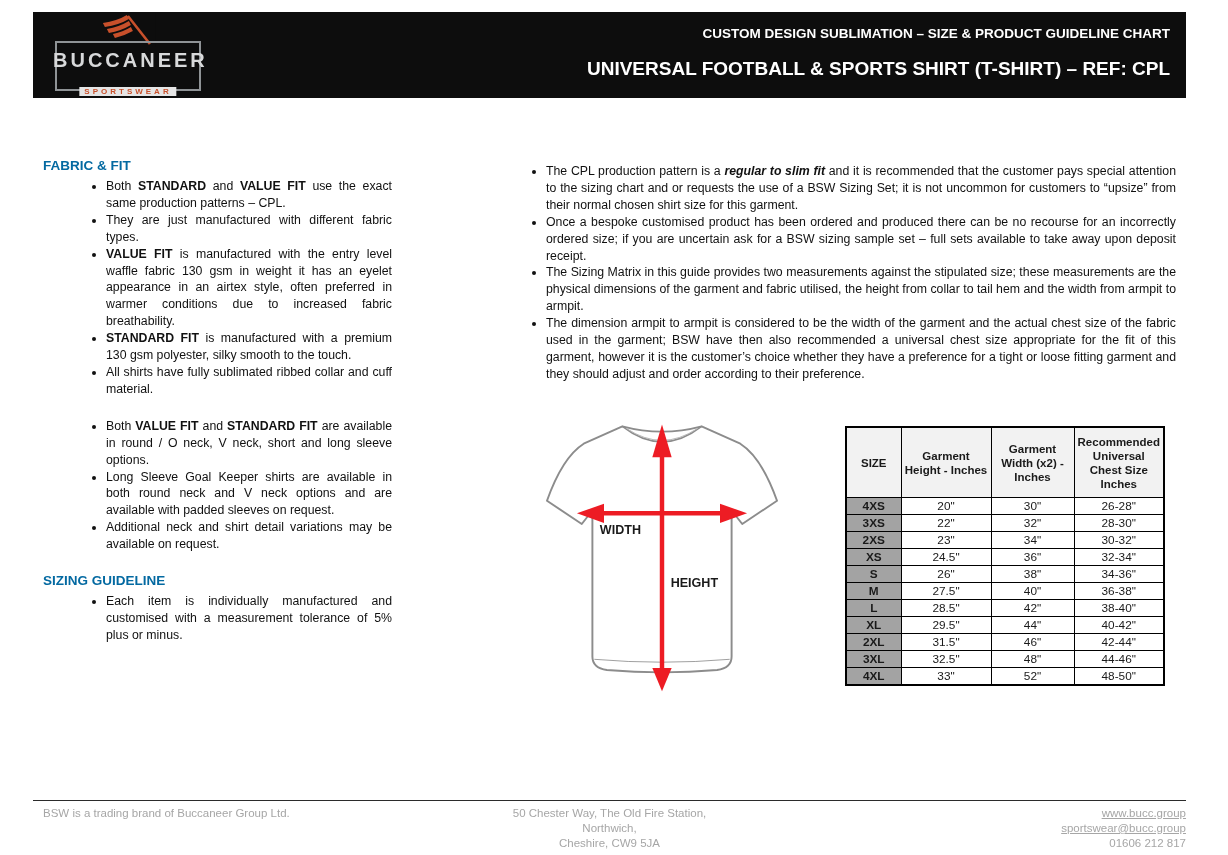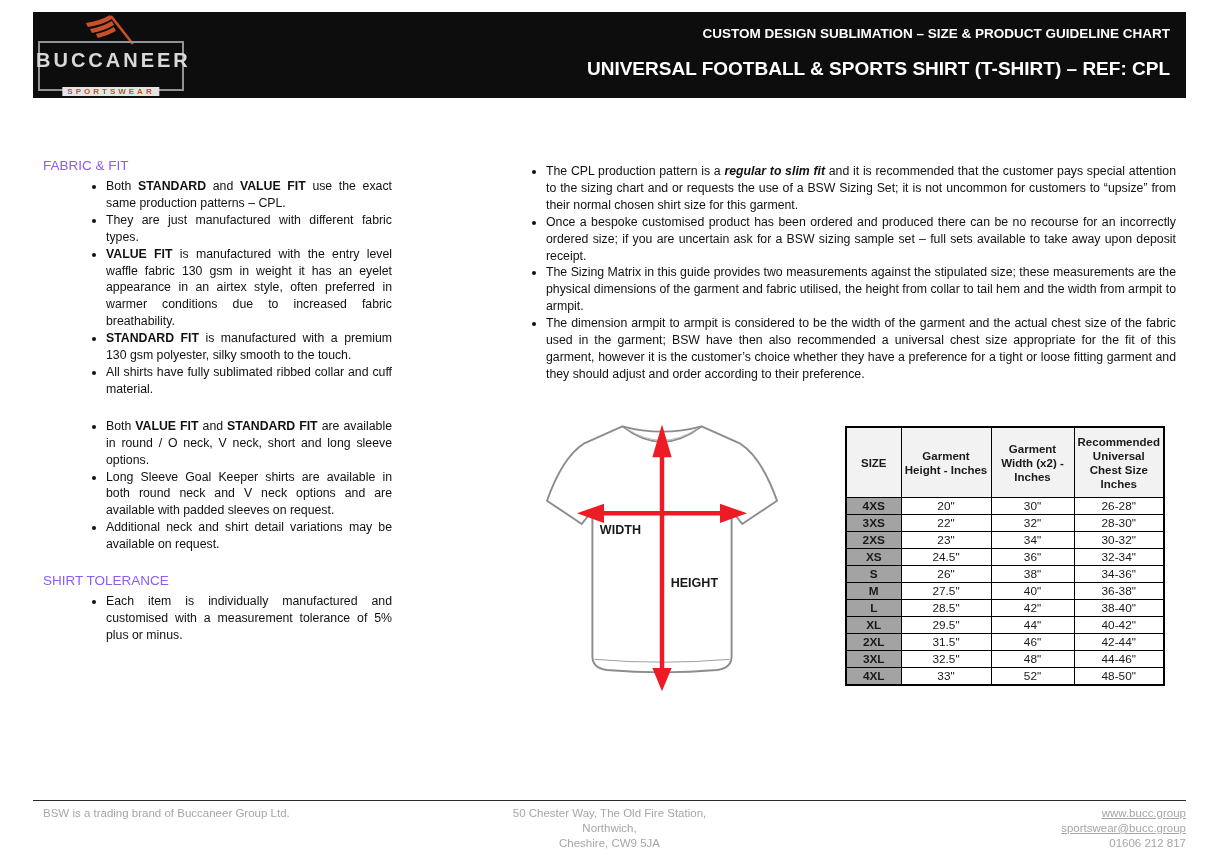--- a/index.html
+++ b/index.html
@@ -3,37 +3,37 @@
 <meta charset="utf-8">
 <style>
   * { margin:0; padding:0; box-sizing:border-box; }
   html,body { background:#ffffff; }
   body { font-family:"Liberation Sans", sans-serif; color:#1a1a1a; }
   .page { position:relative; width:1228px; height:855px; background:#fff; overflow:hidden; }
 
   
   .topbar { position:absolute; left:33px; top:12px; width:1153px; height:86px; background:#0d0d0d;
             display:flex; justify-content:space-between; align-items:stretch; }
-  .logo-wrap { position:relative; width:150px; height:80px; margin:3px 0 0 3px; }
+  .logo-wrap { position:relative; width:150px; height:80px; margin:3px 0 0 20px; }
   .logo-frame { position:absolute; left:2px; right:2px; top:26px; bottom:4px; border:2px solid #8f9396; }
   .logo-brand { position:absolute; left:0; right:0; top:34px; text-align:center;
                 color:#d8d9da; font-size:20px; font-weight:bold; letter-spacing:3px; }
   .logo-sub { position:absolute; left:50%; bottom:-1px; transform:translateX(-50%);
               background:#e5e5e5; padding:0 5px; color:#c8502b; font-size:8px; font-weight:bold;
               letter-spacing:3px; white-space:nowrap; }
   .logo-flag { position:absolute; left:50%; top:-2px; transform:translateX(-55%); }
   .titles { display:flex; flex-direction:column; align-items:flex-end; padding:13px 16px 11px 0; }
   .title-small { color:#fff; font-weight:bold; font-size:13.5px; line-height:17px; }
   .title-large { color:#fff; font-weight:bold; font-size:19px; line-height:22px; margin-top:16px; }
 
   
   .col-left  { position:absolute; left:43px;  top:158px; width:354px; }
   .col-right { position:absolute; left:487px; top:158px; width:694px; }
   section { margin-bottom:20px; }
-  h2 { font-size:13.5px; font-weight:normal; color:#8b5cf6; margin-bottom:3px; }
+  h2 { font-size:13.5px; font-weight:bold; color:#0369a1; margin-bottom:3px; }
   ul.bullets { list-style:disc outside; margin:5px; }
   .col-left ul.bullets  { padding-left:58px; }
   .col-right ul.bullets { padding-left:54px; }
   ul.bullets li { font-size:12.3px; line-height:16.9px; text-align:justify; color:#111; }
   ul.bullets li span.b { font-weight:bold; }
   ul.bullets li span.i { font-style:italic; }
 
   
   .figure-row { display:flex; align-items:flex-start; margin-top:24px; }
   .tshirt-box { margin-left:30px; }
@@ -94,21 +94,21 @@
         </ul>
     </section>
     <section>
       <ul class="bullets">
           <li><span>Both </span><span class="b">VALUE FIT</span><span> and </span><span class="b">STANDARD FIT</span><span> are available in round / O neck, V neck, short and long sleeve options.</span></li>
           <li><span>Long Sleeve Goal Keeper shirts are available in both round neck and V neck options and are available with padded sleeves on request.</span></li>
           <li><span>Additional neck and shirt detail variations may be available on request.</span></li>
         </ul>
     </section>
     <section>
-      <h2>SHIRT TOLERANCE</h2>
+      <h2>SIZING GUIDELINE</h2>
       <ul class="bullets">
           <li><span>Each item is individually manufactured and customised with a measurement tolerance of 5% plus or minus.</span></li>
         </ul>
     </section>
   </div>
 
   <div class="col-right">
     <section style="margin-bottom:0;">
       <ul class="bullets">
           <li><span>The CPL production pattern is a </span><span class="b i">regular to slim fit</span><span> and it is recommended that the customer pays special attention to the sizing chart and or requests the use of a BSW Sizing Set; it is not uncommon for customers to “upsize” from their normal chosen shirt size for this garment.</span></li>

